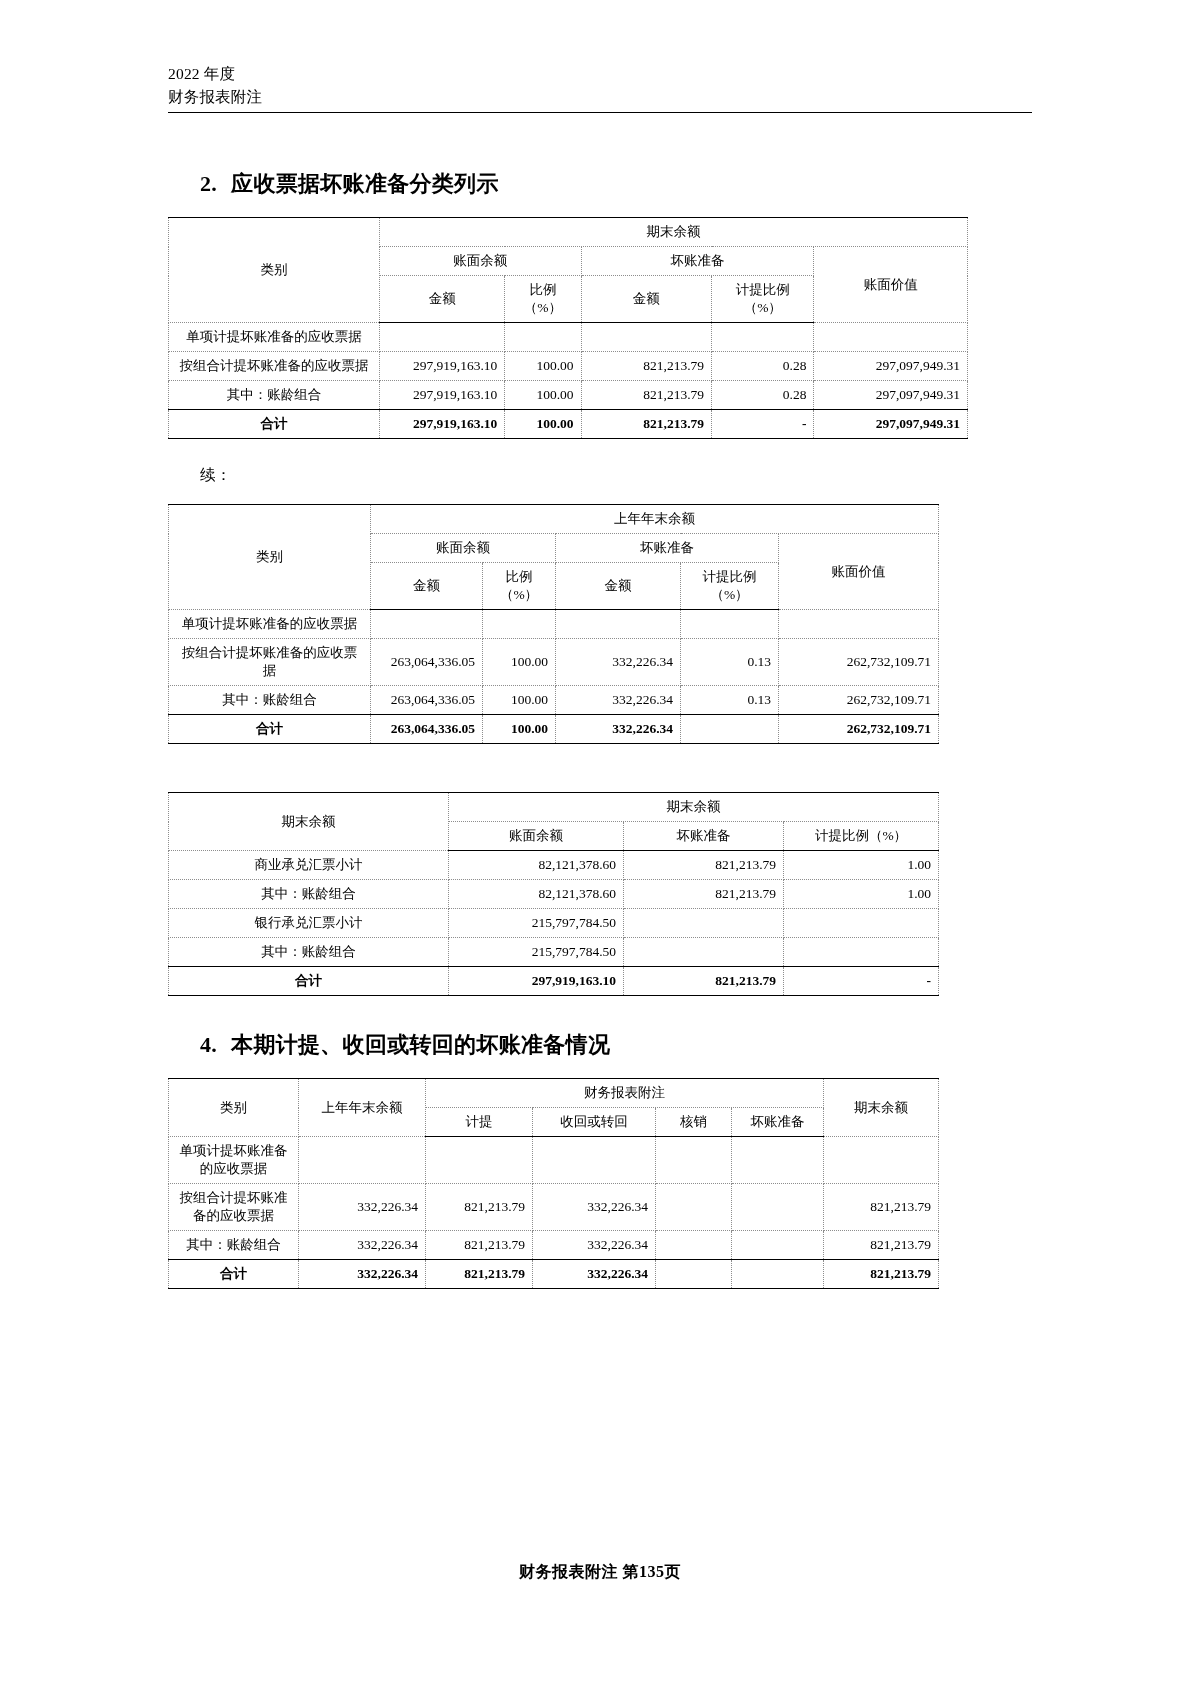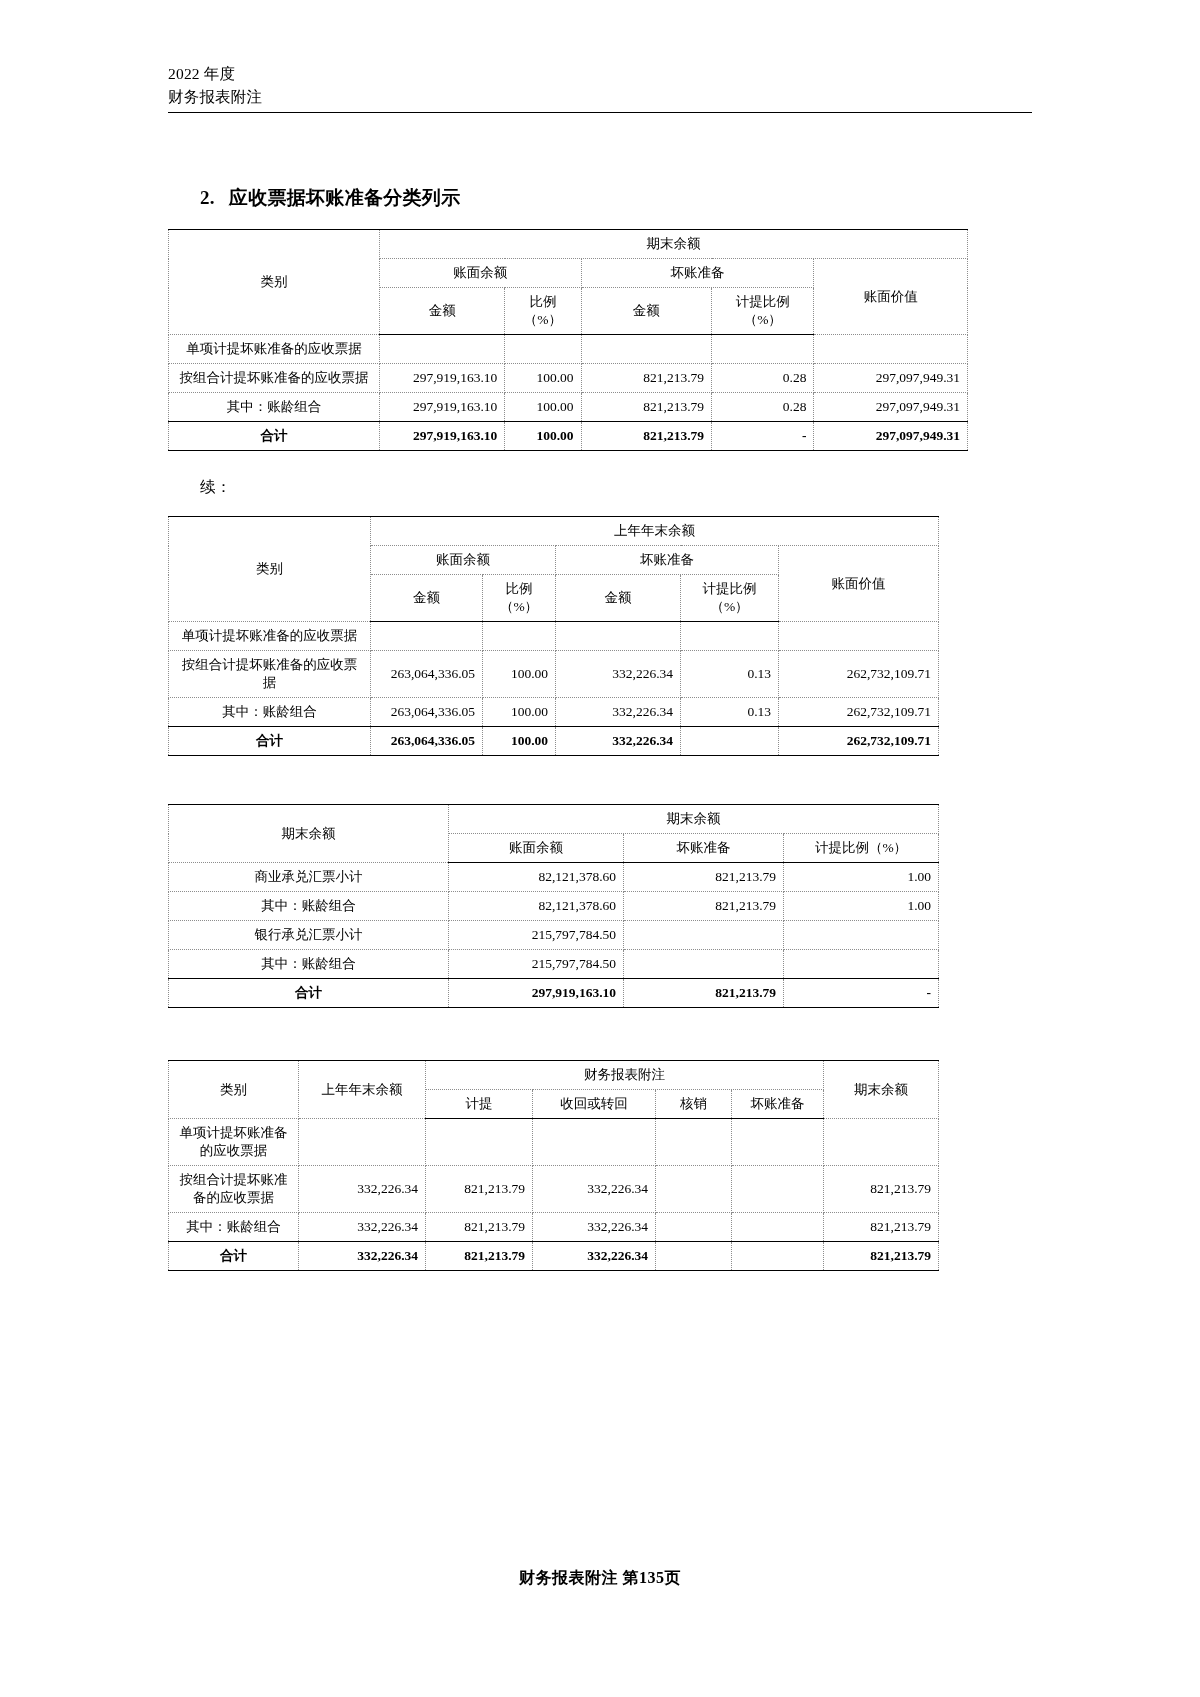--- a/index.html
+++ b/index.html
@@ -27,22 +27,22 @@
     border-bottom: 1.6px solid #000;
     padding-bottom: 4px;
   }
   .page-header .hline {
     font-size: 15.5px;
     line-height: 23px;
     letter-spacing: 0.2px;
   }
   
   .section-title {
-    margin: 16px 0 0 200px;
-    font-size: 19px;
+    margin: 0 0 0 200px;
+    font-size: 22px;
     font-weight: bold;
     letter-spacing: 0.3px;
   }
   .section-title .num { margin-right: 14px; }
   .cont-label {
     margin: 0 0 0 200px;
     font-size: 15.5px;
     letter-spacing: 0.3px;
   }
   
@@ -82,21 +82,21 @@
   .sp-18 { height: 18px; }
   .sp-26 { height: 26px; }
   .sp-30 { height: 30px; }
   .sp-34 { height: 34px; }
   .sp-56 { height: 56px; }
   
   .page-footer {
     position: absolute;
     left: 0;
     right: 0;
-    bottom: 170px;
+    bottom: 176px;
     text-align: center;
     font-size: 16px;
     font-weight: bold;
     letter-spacing: 0.5px;
   }
   .page-footer .pg { font-weight: bold; }
 </style>
 </head>
 <body>
 
@@ -309,20 +309,23 @@
         <td class="c">合计</td>
         <td class="r">297,919,163.10</td>
         <td class="r">821,213.79</td>
         <td class="r">-</td>
       </tr>
     </tbody>
   </table>
 
   <div class="sp-34"></div>
 
+  <div class="section-title">
+    <span class="num">4.</span><span>本期计提、收回或转回的坏账准备情况</span>
+  </div>
 
   <div class="sp-18"></div>
 
   <table class="doc" style="width:770px;">
     <colgroup>
       <col style="width:130px">
       <col style="width:127px">
       <col style="width:107px">
       <col style="width:123px">
       <col style="width:76px">

